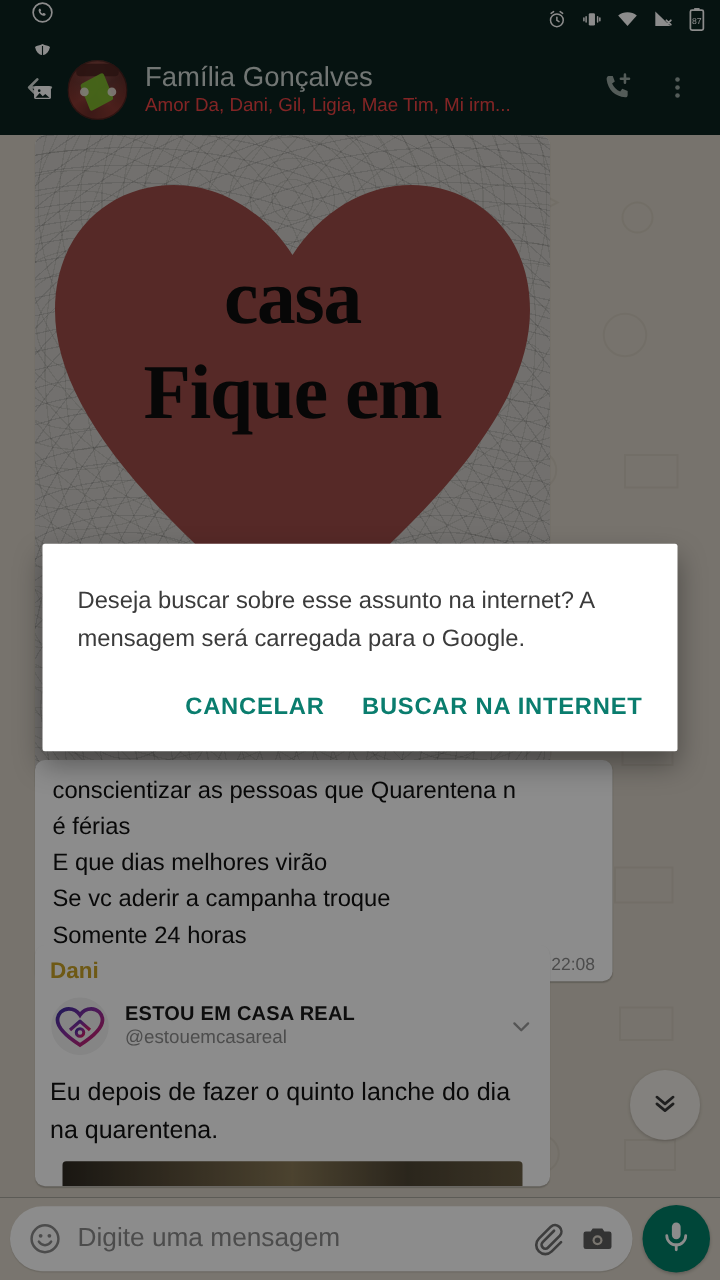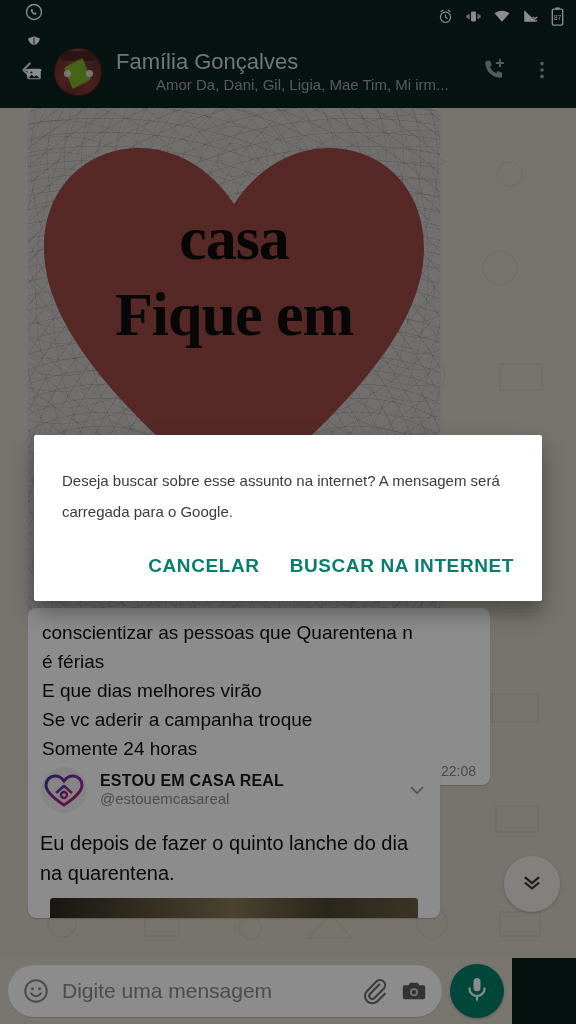--- a/index.html
+++ b/index.html
@@ -47,21 +47,21 @@
     background:#e8e3d8; opacity:.9;
   }
   .avatar .crest-w1{ left:20%; top:46%; }
   .avatar .crest-w2{ right:18%; top:46%; }
   .avatar .crest-top{
     position:absolute; left:14%; top:6%; width:72%; height:22%;
     background:#4a221f; border-radius:3px; opacity:.85;
   }
   .hdr-text{ margin-left:14px; min-width:0; flex:1 1 auto; }
   .hdr-title{ color:#cfd8d4; font-size:22px; line-height:26px; white-space:nowrap; overflow:hidden; }
-  .hdr-sub{ color:#a3a3a3; font-size:15px; line-height:20px; white-space:nowrap; overflow:hidden; text-overflow:ellipsis;margin-left:40px; }
+  .hdr-sub{ color:#ef4444; font-size:15px; line-height:20px; white-space:nowrap; overflow:hidden; text-overflow:ellipsis; }
   .hdr-actions{ display:flex; align-items:center; gap:4px; flex:none; }
   .hdr-btn{ width:44px; height:44px; display:flex; align-items:center; justify-content:center; }
 
   
   .chat{
     position:absolute; left:0; top:108px; width:576px; bottom:66px;
     background:#d9d2c6; overflow:hidden;
   }
   .doodle{ position:absolute; inset:0; opacity:.5; }
 
@@ -128,21 +128,21 @@
   .scroll-fab{
     position:absolute; right:16px; bottom:46px;
     width:56px; height:56px; border-radius:50%;
     background:rgba(255,255,255,.55);
     display:flex; align-items:center; justify-content:center;
     box-shadow:0 1px 3px rgba(0,0,0,.2);
   }
 
   
   .inputbar{
-    position:absolute; left:0; bottom:0; width:512px; height:66px;
+    position:absolute; left:0; bottom:0; width:576px; height:66px;
     background:#ddd6ca; display:flex; align-items:center; padding:0 8px; gap:8px; z-index:36;
   }
   .input-pill{
     flex:1 1 auto; height:52px; border-radius:26px; background:#ffffff;
     display:flex; align-items:center; padding:0 14px; gap:12px;
     box-shadow:0 1px 1px rgba(0,0,0,.12);
   }
   .placeholder{ flex:1 1 auto; color:#8b8b8b; font-size:21px; }
   .pill-ic{ flex:none; display:flex; align-items:center; }
   .mic-btn{
@@ -152,21 +152,21 @@
   }
 
   
   .scrim{ position:absolute; inset:0; background:rgba(0,0,0,.45); z-index:50; }
   .dialog{
     position:absolute; left:34px; top:435px; width:508px;
     background:#ffffff; border-radius:2px; z-index:60;
     box-shadow:0 11px 22px rgba(0,0,0,.36);
     padding:30px 28px 10px 28px;
   }
-  .dialog-msg{ color:#3b3b3b; font-size:15px; line-height:31px; }
+  .dialog-msg{ color:#3b3b3b; font-size:19px; line-height:31px; }
   .dialog-actions{
     display:flex; justify-content:flex-end; align-items:center;
     gap:30px; padding:28px 0 14px 0;
   }
   .dlg-btn{
     color:#0a7d6e; font-size:19px; font-weight:bold; letter-spacing:.6px;
     background:none; border:none; cursor:pointer;
     font-family:"Liberation Sans", sans-serif;
   }
 </style>
@@ -341,20 +341,21 @@
   <div class="msg-in msg-text">
     <p>conscientizar as pessoas que Quarentena n
 é férias
 E que dias melhores virão
 Se vc aderir a campanha troque
 Somente 24 horas</p>
     <span class="msg-time">22:08</span>
   </div>
 
   <div class="msg-in msg-dani">
+    <div class="dani-name">Dani</div>
     <div class="preview-head">
       <span class="ig-icon">
         <svg width="48" height="48" viewBox="0 0 48 48">
           <defs>
             <linearGradient id="gradIG" x1="0" y1="0" x2="1" y2="1">
               <stop offset="0%" stop-color="#3b2fa0"></stop>
                 <stop offset="45%" stop-color="#8b2fa0"></stop>
                 <stop offset="100%" stop-color="#d81b60"></stop>
             </linearGradient>
           </defs>

